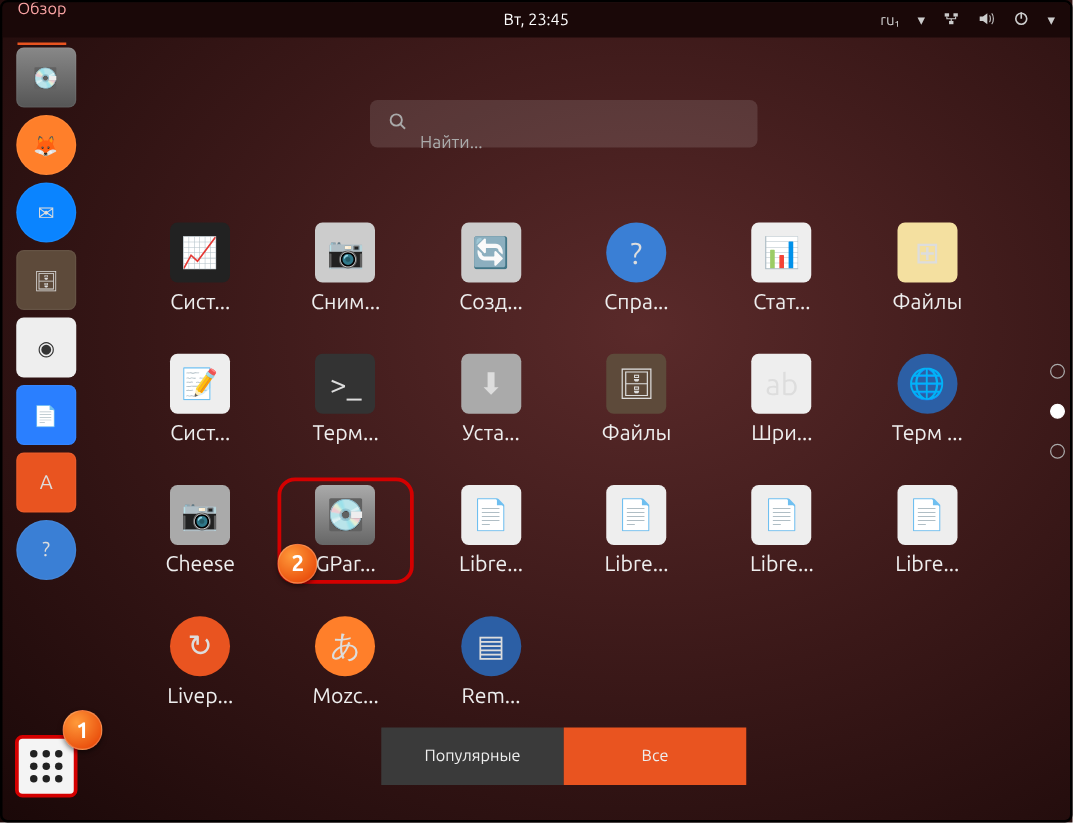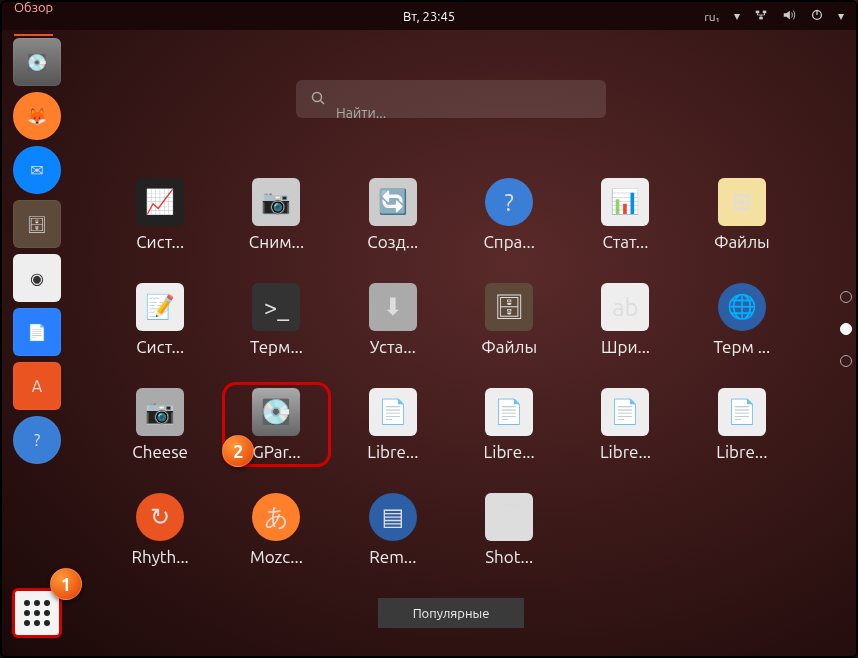--- a/index.html
+++ b/index.html
@@ -26,21 +26,21 @@
   .search input { background: transparent; border: none; outline: none; color: #ccc; font-size: 14px; width: 100%; margin-top: 28px; }
   .search input::placeholder { color: #aaa; }
 
   .grid { margin-top: 60px; display: grid; grid-template-columns: repeat(6, 1fr); gap: 32px 20px; padding: 0 40px; }
   .app { display: flex; flex-direction: column; align-items: center; gap: 6px; cursor: pointer; position: relative; }
   .app-icon { width: 48px; height: 48px; border-radius: 6px; display: flex; align-items: center; justify-content: center; font-size: 24px; }
   .app-label { font-size: 17px; color: #eee; white-space: nowrap; overflow: hidden; text-overflow: ellipsis; max-width: 80px; }
   .app.highlight { outline: 3px solid #d40000; outline-offset: 3px; border-radius: 8px; }
 
   .tabs { position: absolute; left: 50%; transform: translateX(-50%); bottom: 16px; display: flex; }
-  .tab { width: 146px; height: 30px; display: flex; align-items: center; justify-content: center; font-size: 13px; color: #eee; cursor: pointer; }
+  .tab { width: 146px; height: 46px; display: flex; align-items: center; justify-content: center; font-size: 13px; color: #eee; cursor: pointer; }
   .tab.inactive { background: #3a3a3a; }
   .tab.active { background: #e95420; }
 
   .pager { position: absolute; right: 4px; top: 50%; transform: translateY(-50%); display: flex; flex-direction: column; gap: 20px; }
   .page-dot { width: 12px; height: 12px; border-radius: 50%; border: 1.5px solid #aaa; }
   .page-dot.active { background: #fff; border-color: #fff; }
 
   .callout { position: absolute; width: 32px; height: 32px; border-radius: 50%; background: radial-gradient(circle at 35% 30%, #ff9a3a, #e43a00); color: #fff; font-weight: bold; display: flex; align-items: center; justify-content: center; font-size: 18px; z-index: 20; box-shadow: 0 2px 4px rgba(0,0,0,.5); border: 1px solid #fff3; }
 
   
@@ -186,38 +186,35 @@
       <div class="app">
         <div class="app-icon ic-lo3">📄</div>
         <div class="app-label">Libre...</div>
       </div>
       <div class="app">
         <div class="app-icon ic-lo4">📄</div>
         <div class="app-label">Libre...</div>
       </div>
       <div class="app">
         <div class="app-icon ic-live">↻</div>
-        <div class="app-label">Rhyth...</div>
+        <div class="app-label">Livep...</div>
       </div>
       <div class="app">
         <div class="app-icon ic-mozc">あ</div>
         <div class="app-label">Mozc...</div>
       </div>
       <div class="app">
         <div class="app-icon ic-rem">▤</div>
         <div class="app-label">Rem...</div>
       </div>
-      <div class="app">
-        <div class="app-icon ic-shotw">🖼</div>
-        <div class="app-label">Shot...</div>
-      </div>
     </div>
 
   <div class="tabs">
     <div class="tab inactive">Популярные</div>
+    <div class="tab active">Все</div>
   </div>
 </div>
 
 <div class="pager">
   <div class="page-dot"></div>
   <div class="page-dot active"></div>
   <div class="page-dot"></div>
 </div>
 
 </body></html>

